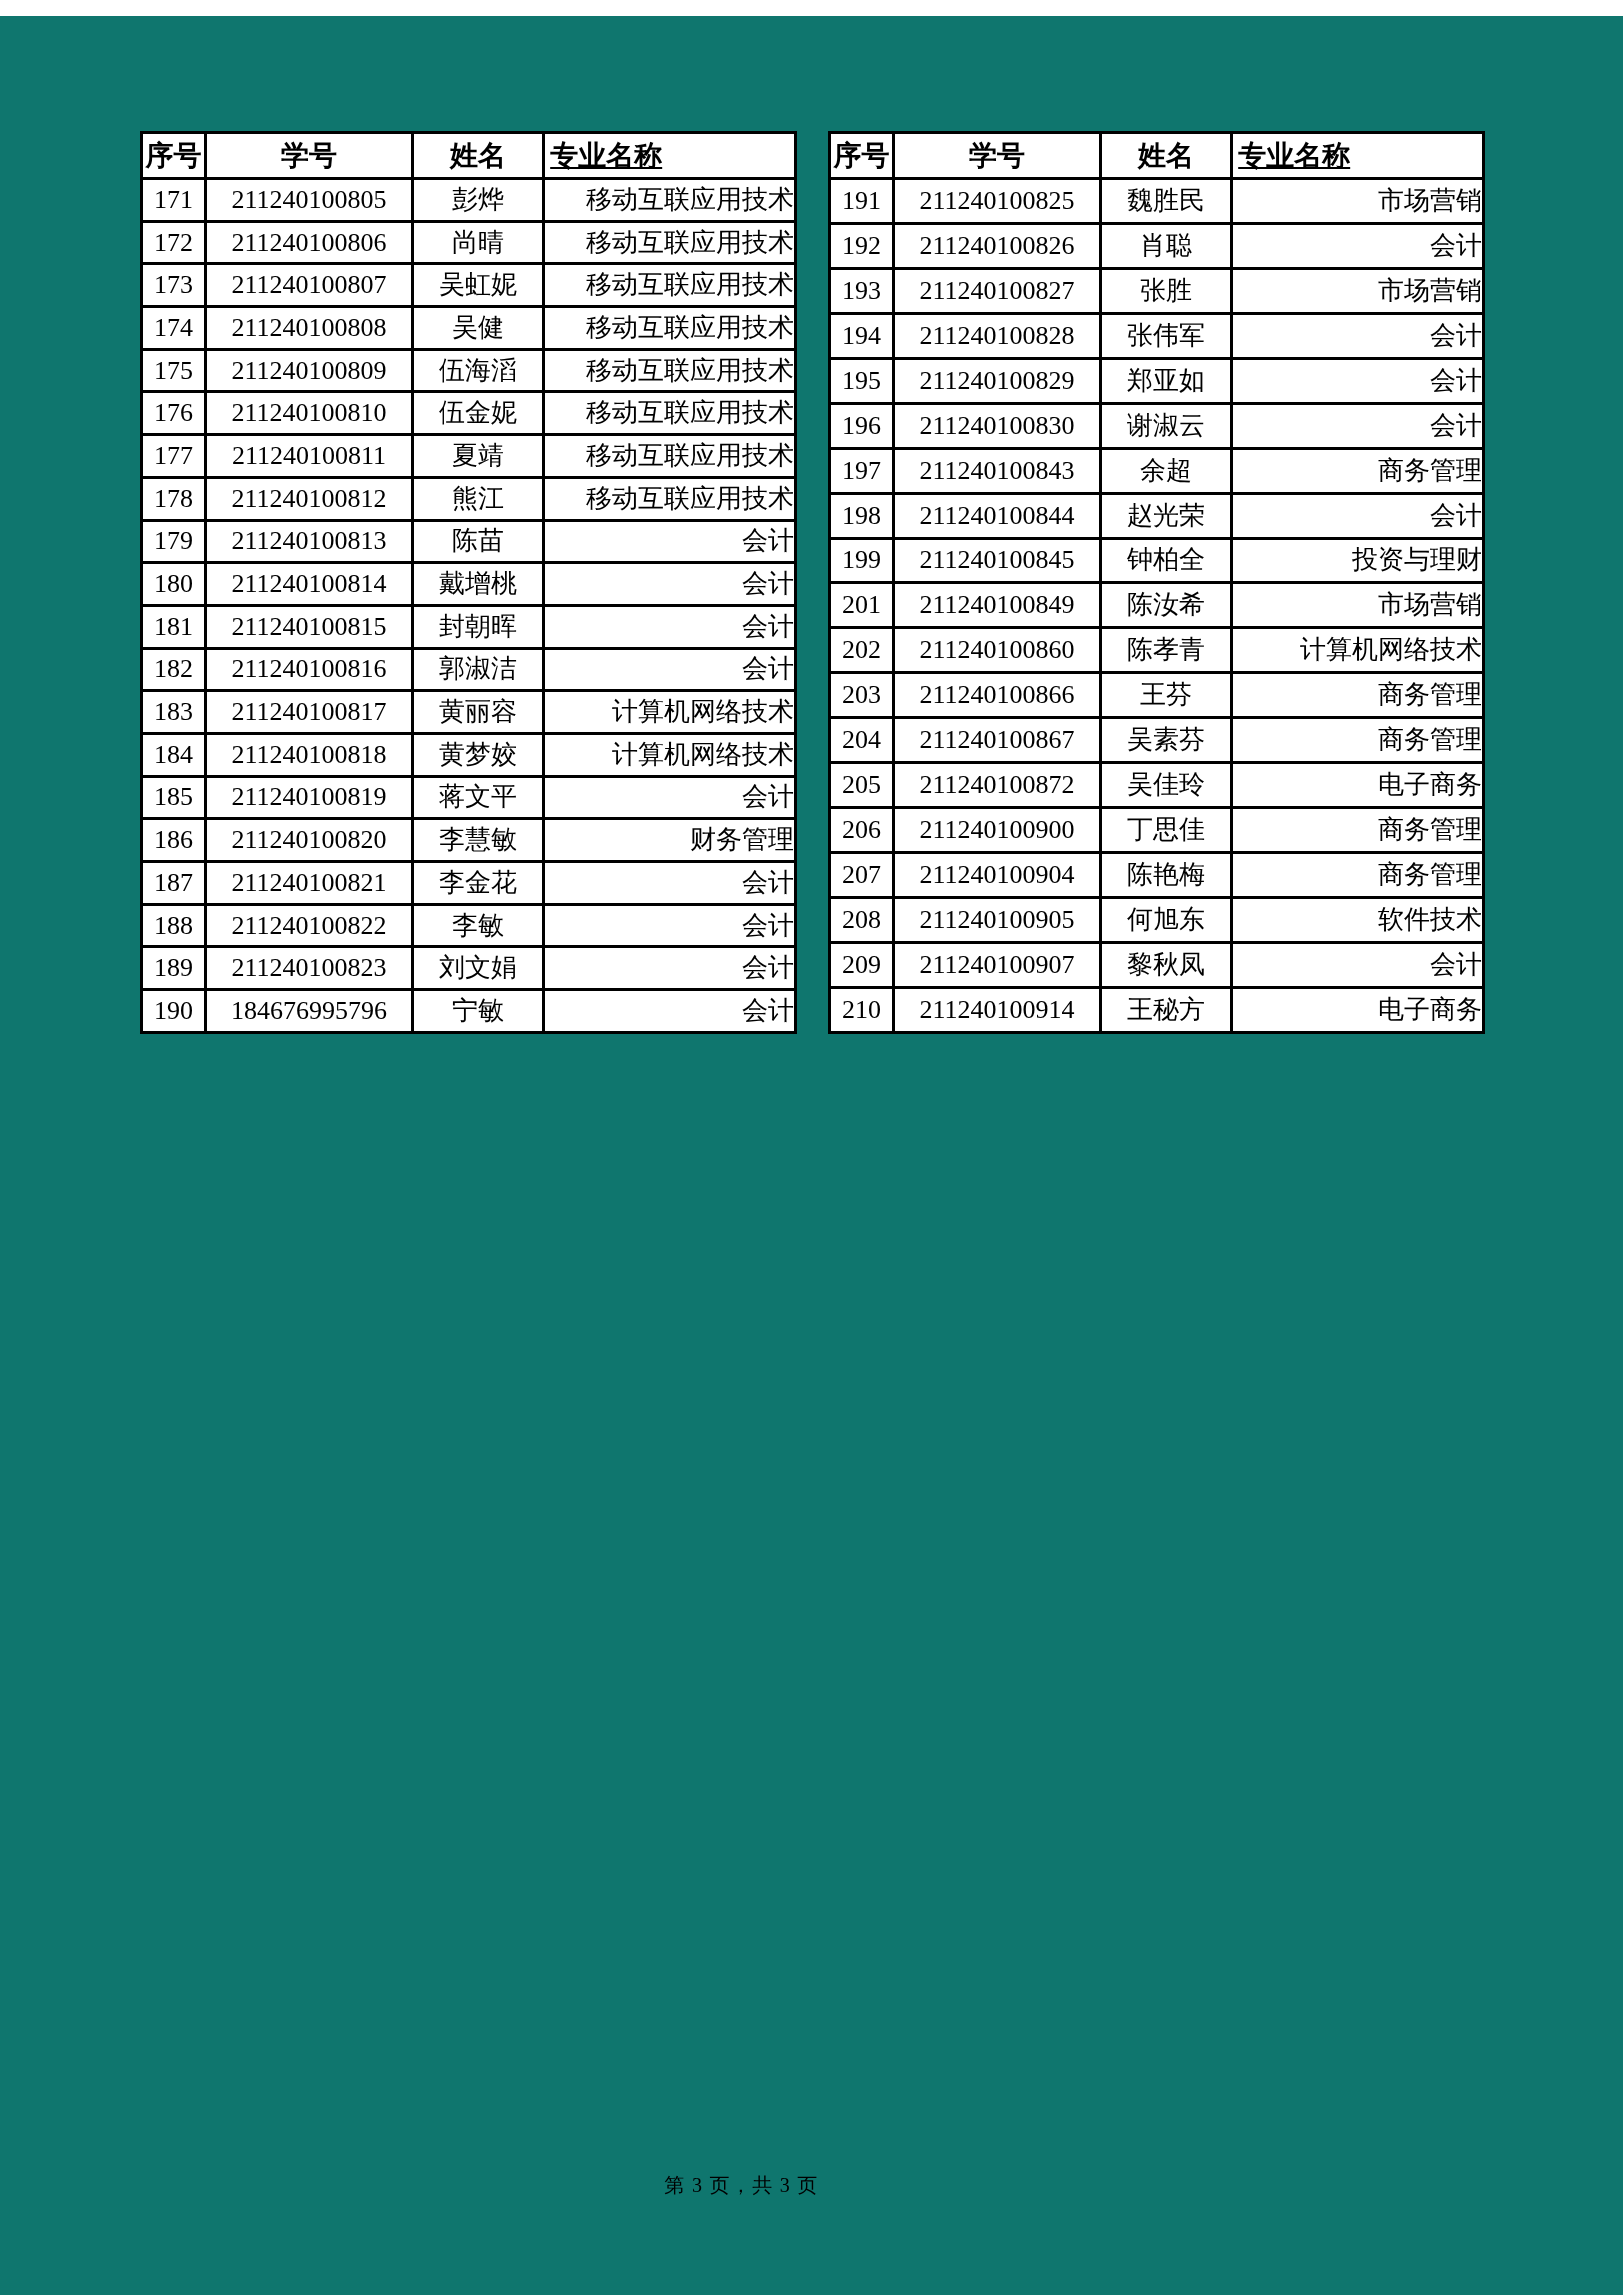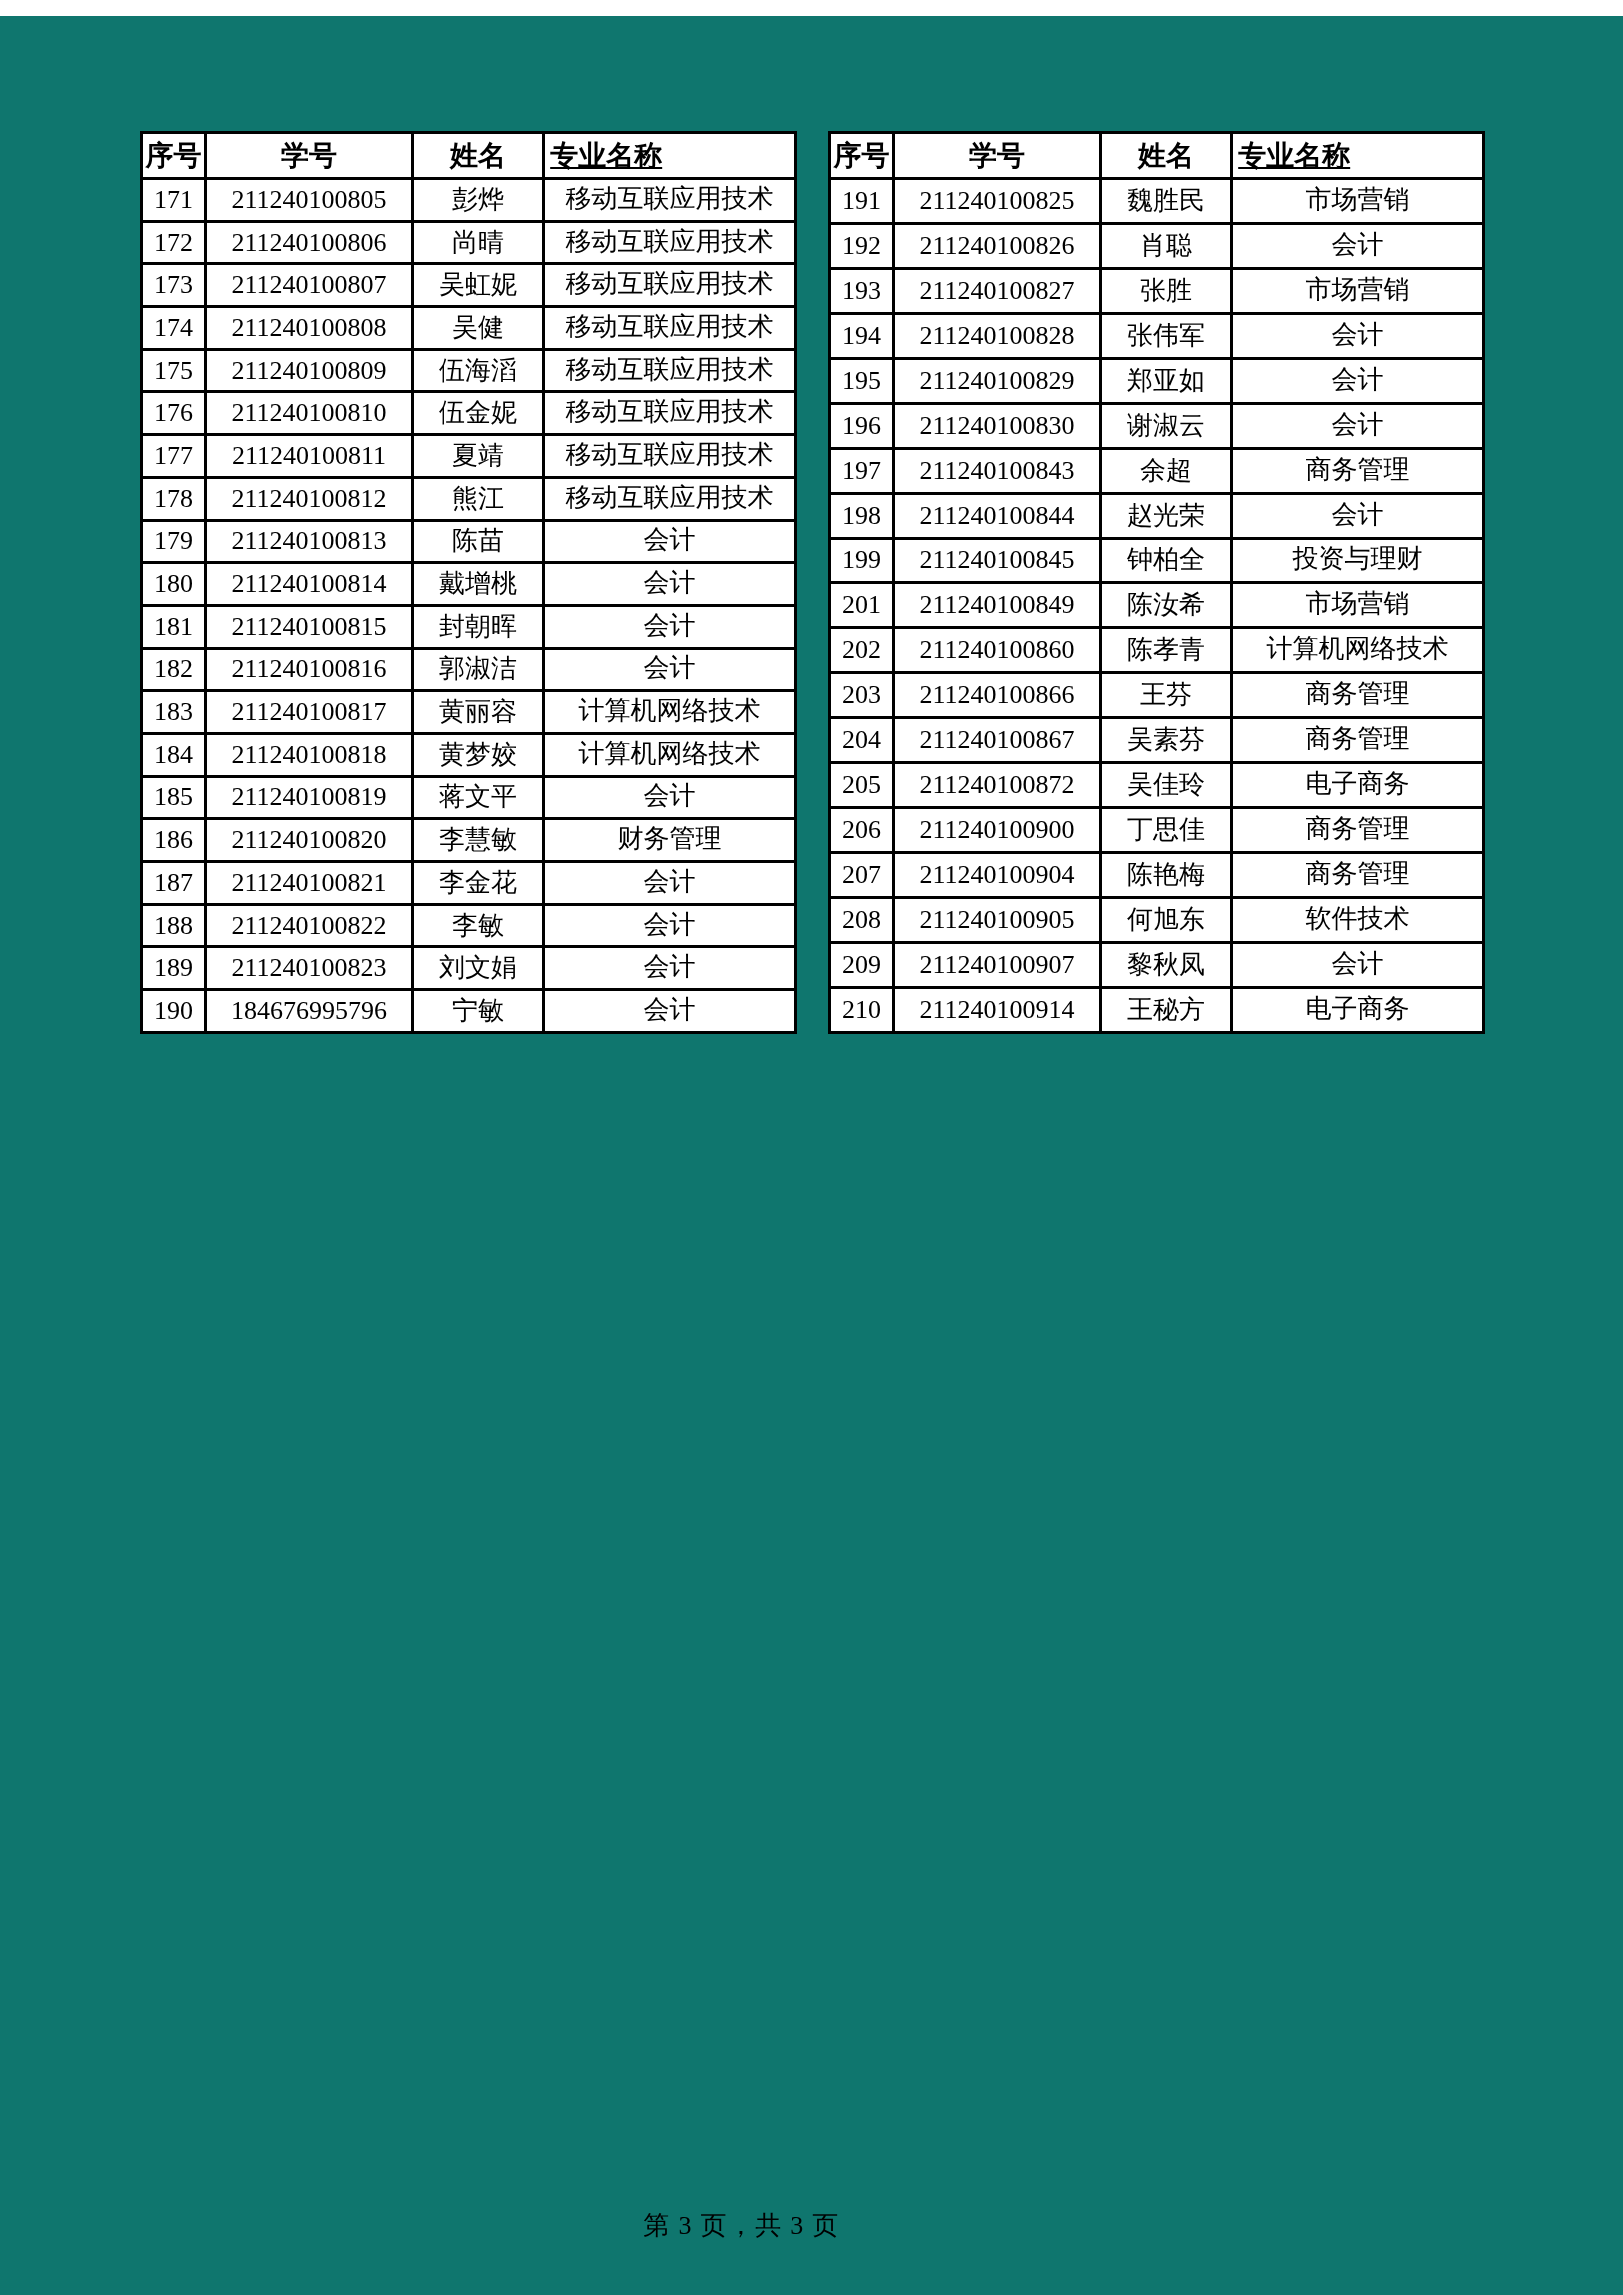--- a/index.html
+++ b/index.html
@@ -45,34 +45,33 @@
   table.roster th {
     font-weight: bold;
     font-size: 28px;
     text-align: center;
   }
   table.roster th.al-left { text-align: left; padding-left: 5.2px; text-decoration: underline; }
   table.roster td {
     font-size: 26px;
   }
   td.al-center { text-align: center; }
-  td.al-left   { text-align: center; padding-left: 5.2px; font-family: Liberation Mono, monospace; }
+  td.al-left   { text-align: right; padding-left: 5.2px; }
   col.col-index { width: 64px; }
   col.col-sid   { width: 207px; }
   col.col-name  { width: 131px; }
   col.col-major { width: 252px; }
   .footer {
     position: absolute;
     left: 0;
     top: 2156px;
     width: 1483px;
     text-align: center;
-    font-size: 26px;
+    font-size: 20px;
     letter-spacing: 1.3px;
-    margin-top: 36px;
   }
 </style>
 </head>
 <body>
 
 <div class="page">
 
   <table class="roster left-pos">
     <colgroup>
       <col class="col-index">

